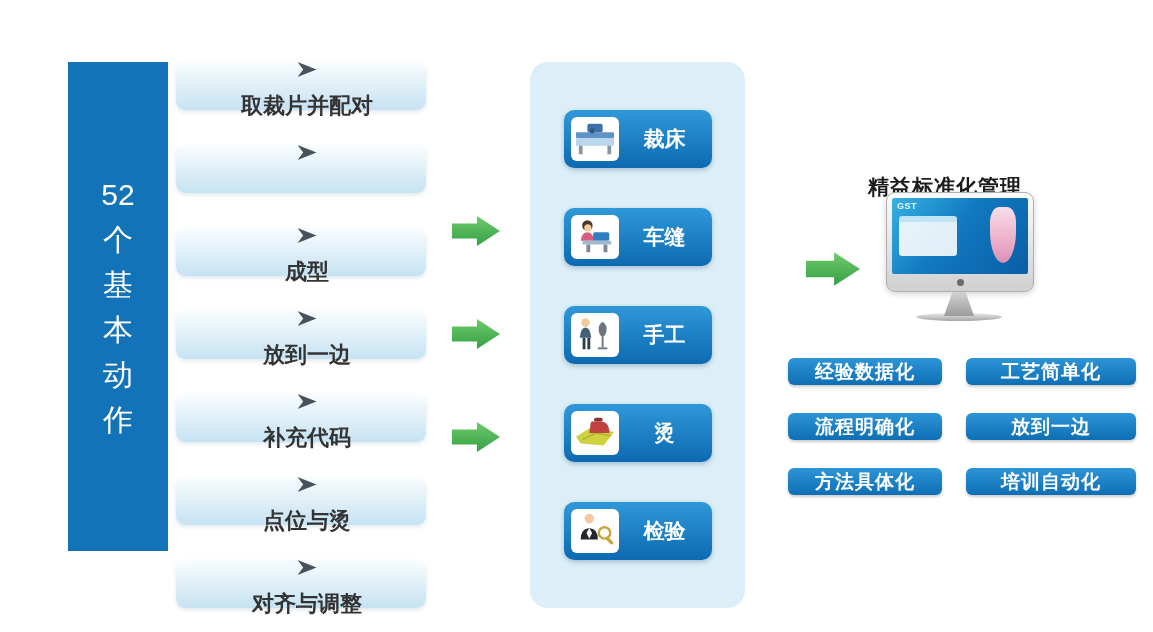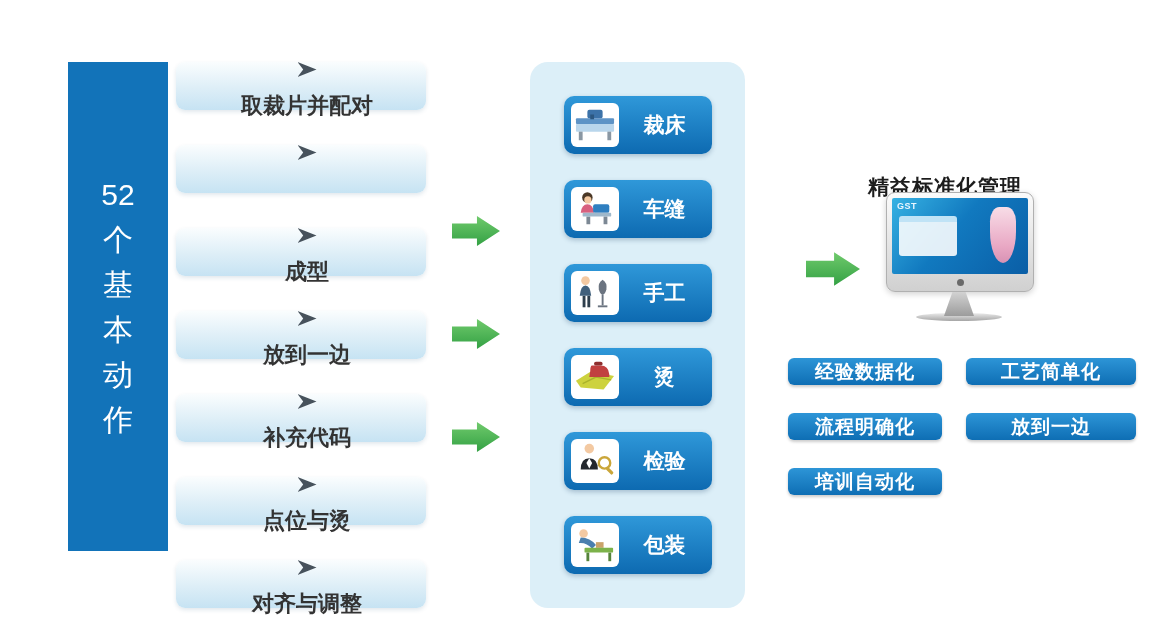--- a/index.html
+++ b/index.html
@@ -236,33 +236,20 @@
           <circle cx="17" cy="8" r="5" fill="#f3c9a2"></circle>
           <path d="M8 30 q0 -12 9 -12 q9 0 9 12 z" fill="#23272d"></path>
           <path d="M17 18 l3 5 -3 6 -3 -6 z" fill="#ffffff"></path>
           <circle cx="33" cy="23" r="6" fill="rgba(255,255,255,0.5)" stroke="#caa63a" stroke-width="2.5"></circle>
           <rect x="36.5" y="27" width="9" height="3.5" rx="1.5" transform="rotate(45 36.5 27)" fill="#caa63a"></rect>
         </svg>
       </span>
       <span class="proc-label">检验</span>
     </div>
 
-    <div class="proc-btn">
-      <span class="proc-icon">
-        <svg viewBox="0 0 46 42" aria-hidden="true">
-          <circle cx="11" cy="9" r="4.5" fill="#f3c9a2"></circle>
-          <path d="M8 13 q10 0 16 8 l-4 4 q-6 -7 -14 -6 z" fill="#4a7fae"></path>
-          <rect x="24" y="18" width="8" height="6" fill="#caa36a"></rect>
-          <rect x="12" y="24" width="30" height="5" rx="1" fill="#7cb24a"></rect>
-          <rect x="14" y="29" width="3" height="9" fill="#55833a"></rect>
-          <rect x="37" y="29" width="3" height="9" fill="#55833a"></rect>
-        </svg>
-      </span>
-      <span class="proc-label">包装</span>
-    </div>
 
   </div>
 
   <div class="mgmt-title">精益标准化管理</div>
 
   <div class="imac">
     <div class="imac-screen">
       <div class="screen-inner">
         <span class="screen-brand">GST</span>
         <div class="screen-panel"></div>
@@ -274,16 +261,17 @@
     </div>
     <div class="imac-stand"></div>
     <div class="imac-base"></div>
   </div>
 
   <div class="benefits">
     <div class="benefit-btn">经验数据化</div>
     <div class="benefit-btn">工艺简单化</div>
     <div class="benefit-btn">流程明确化</div>
     <div class="benefit-btn">放到一边</div>
+    <div class="benefit-btn">方法具体化</div>
     <div class="benefit-btn">培训自动化</div>
   </div>
 
 </div>
 
 </body></html>

